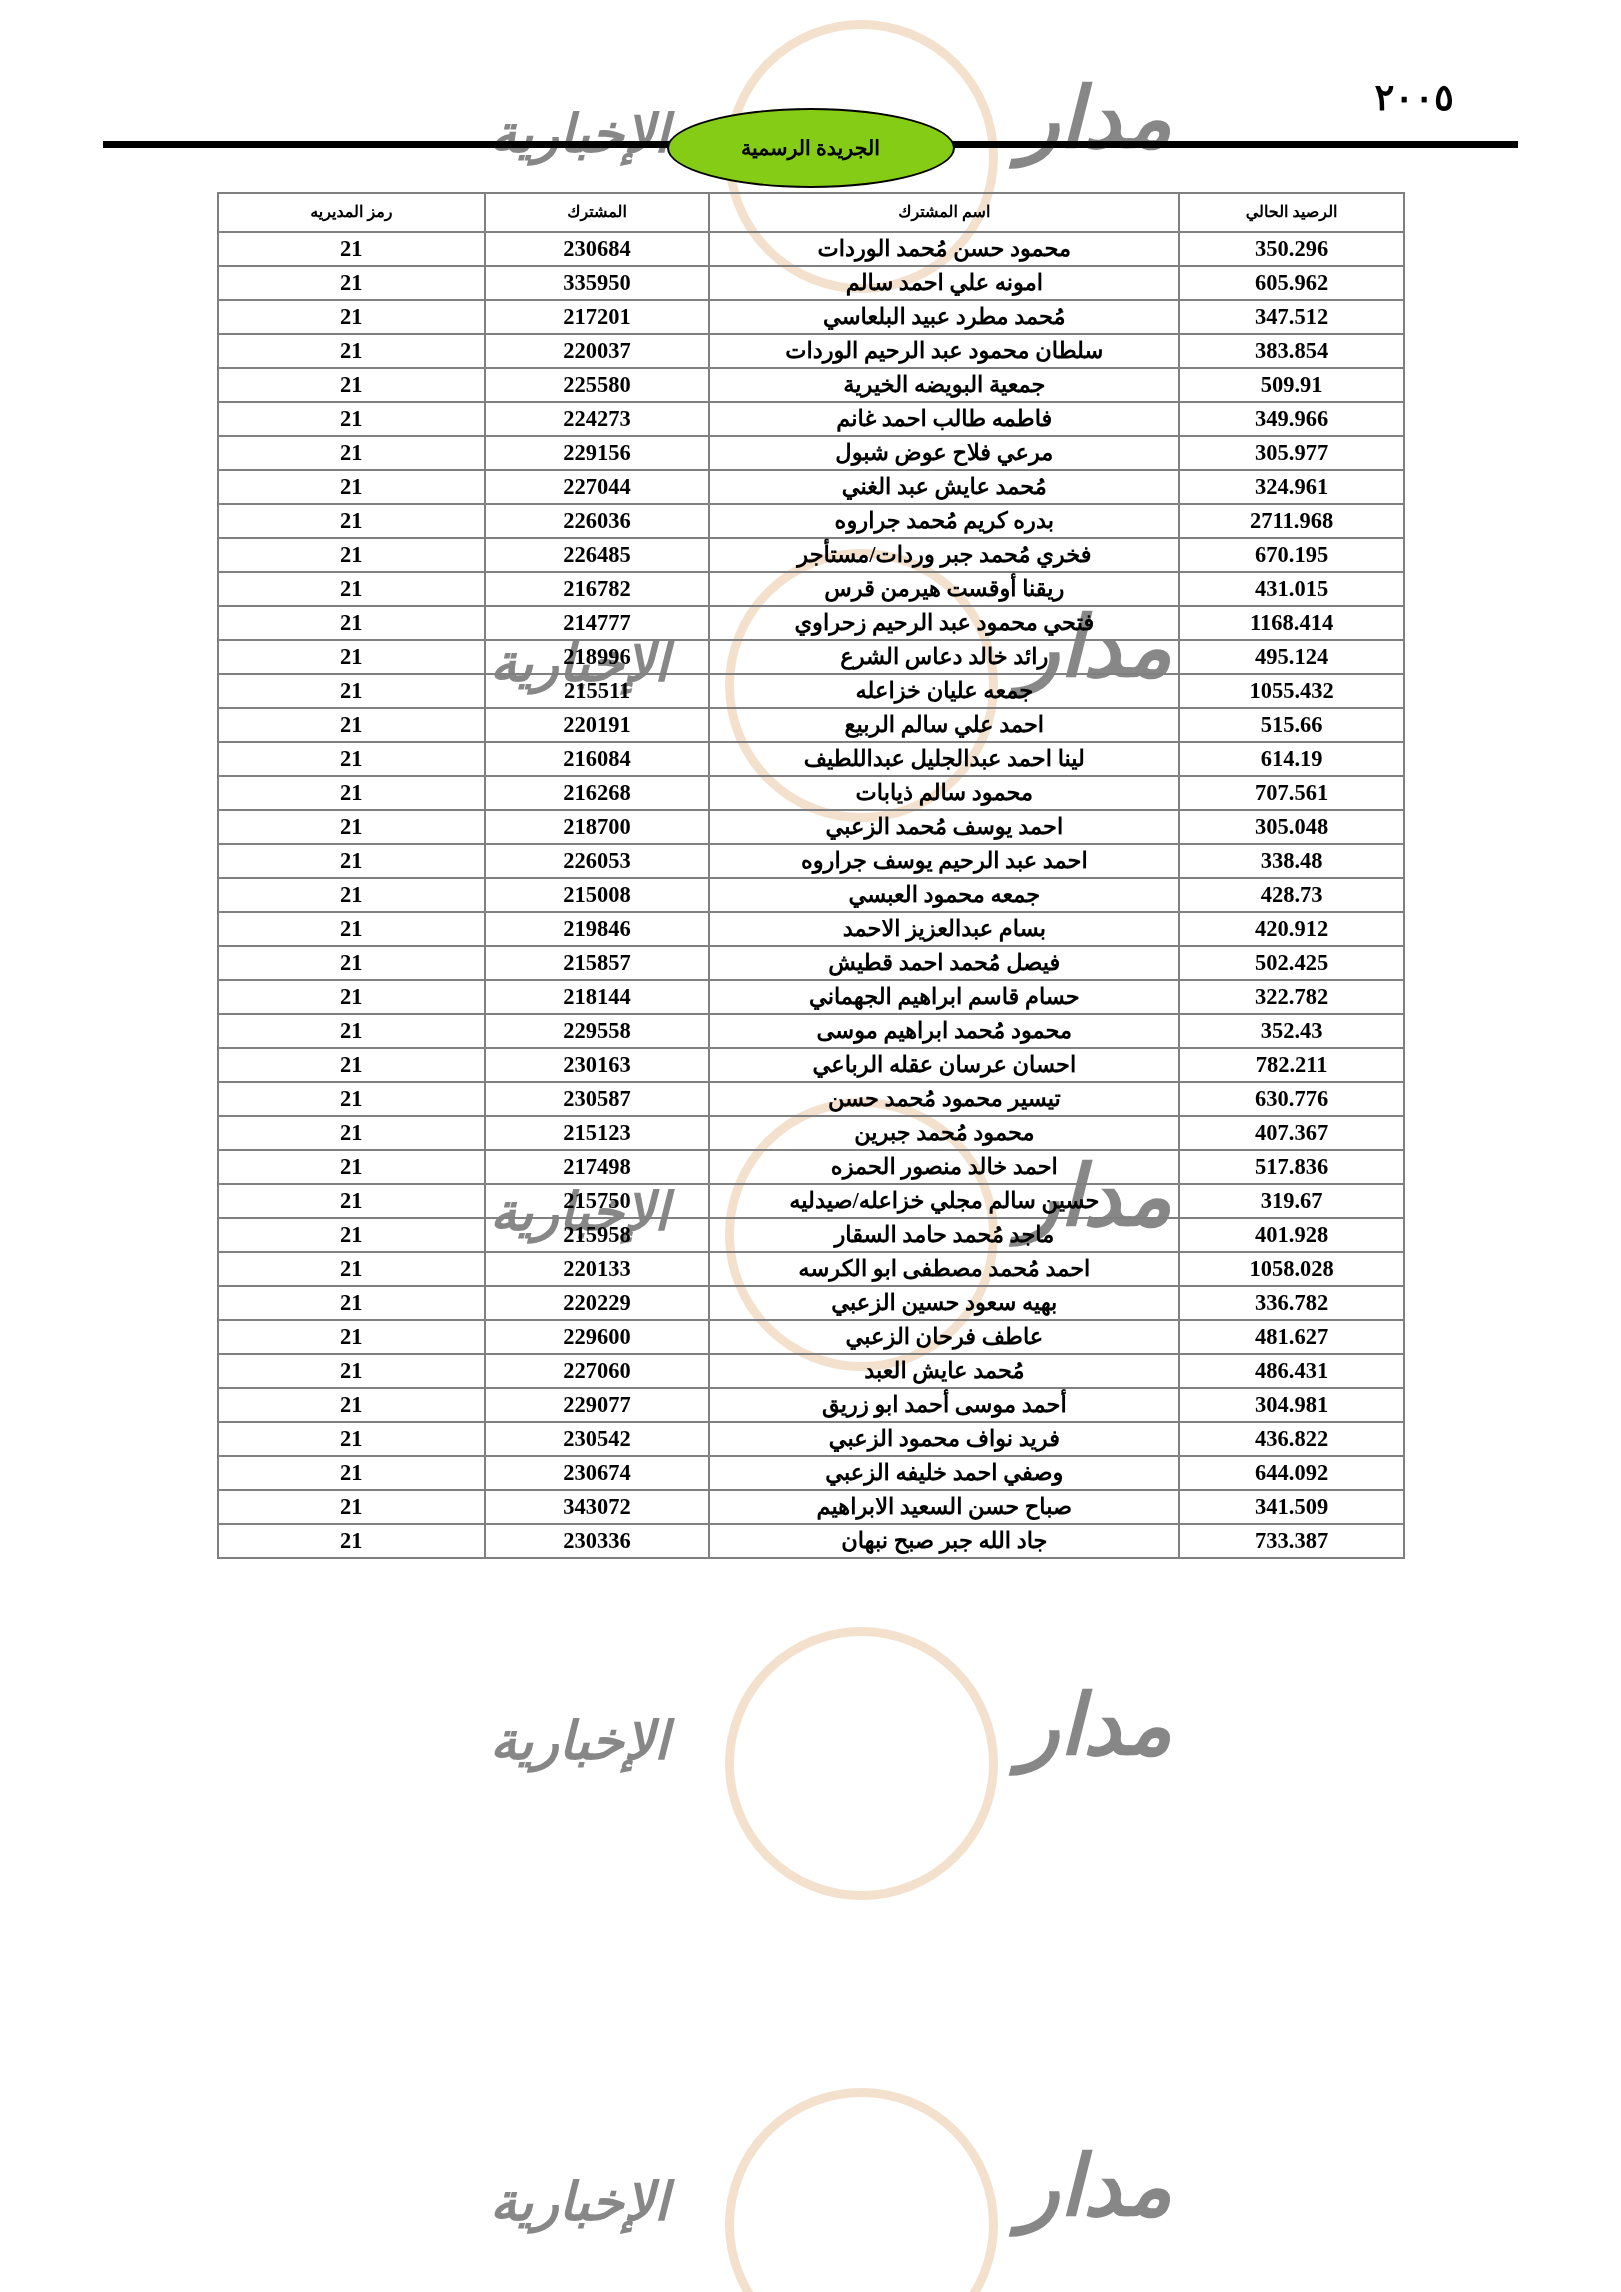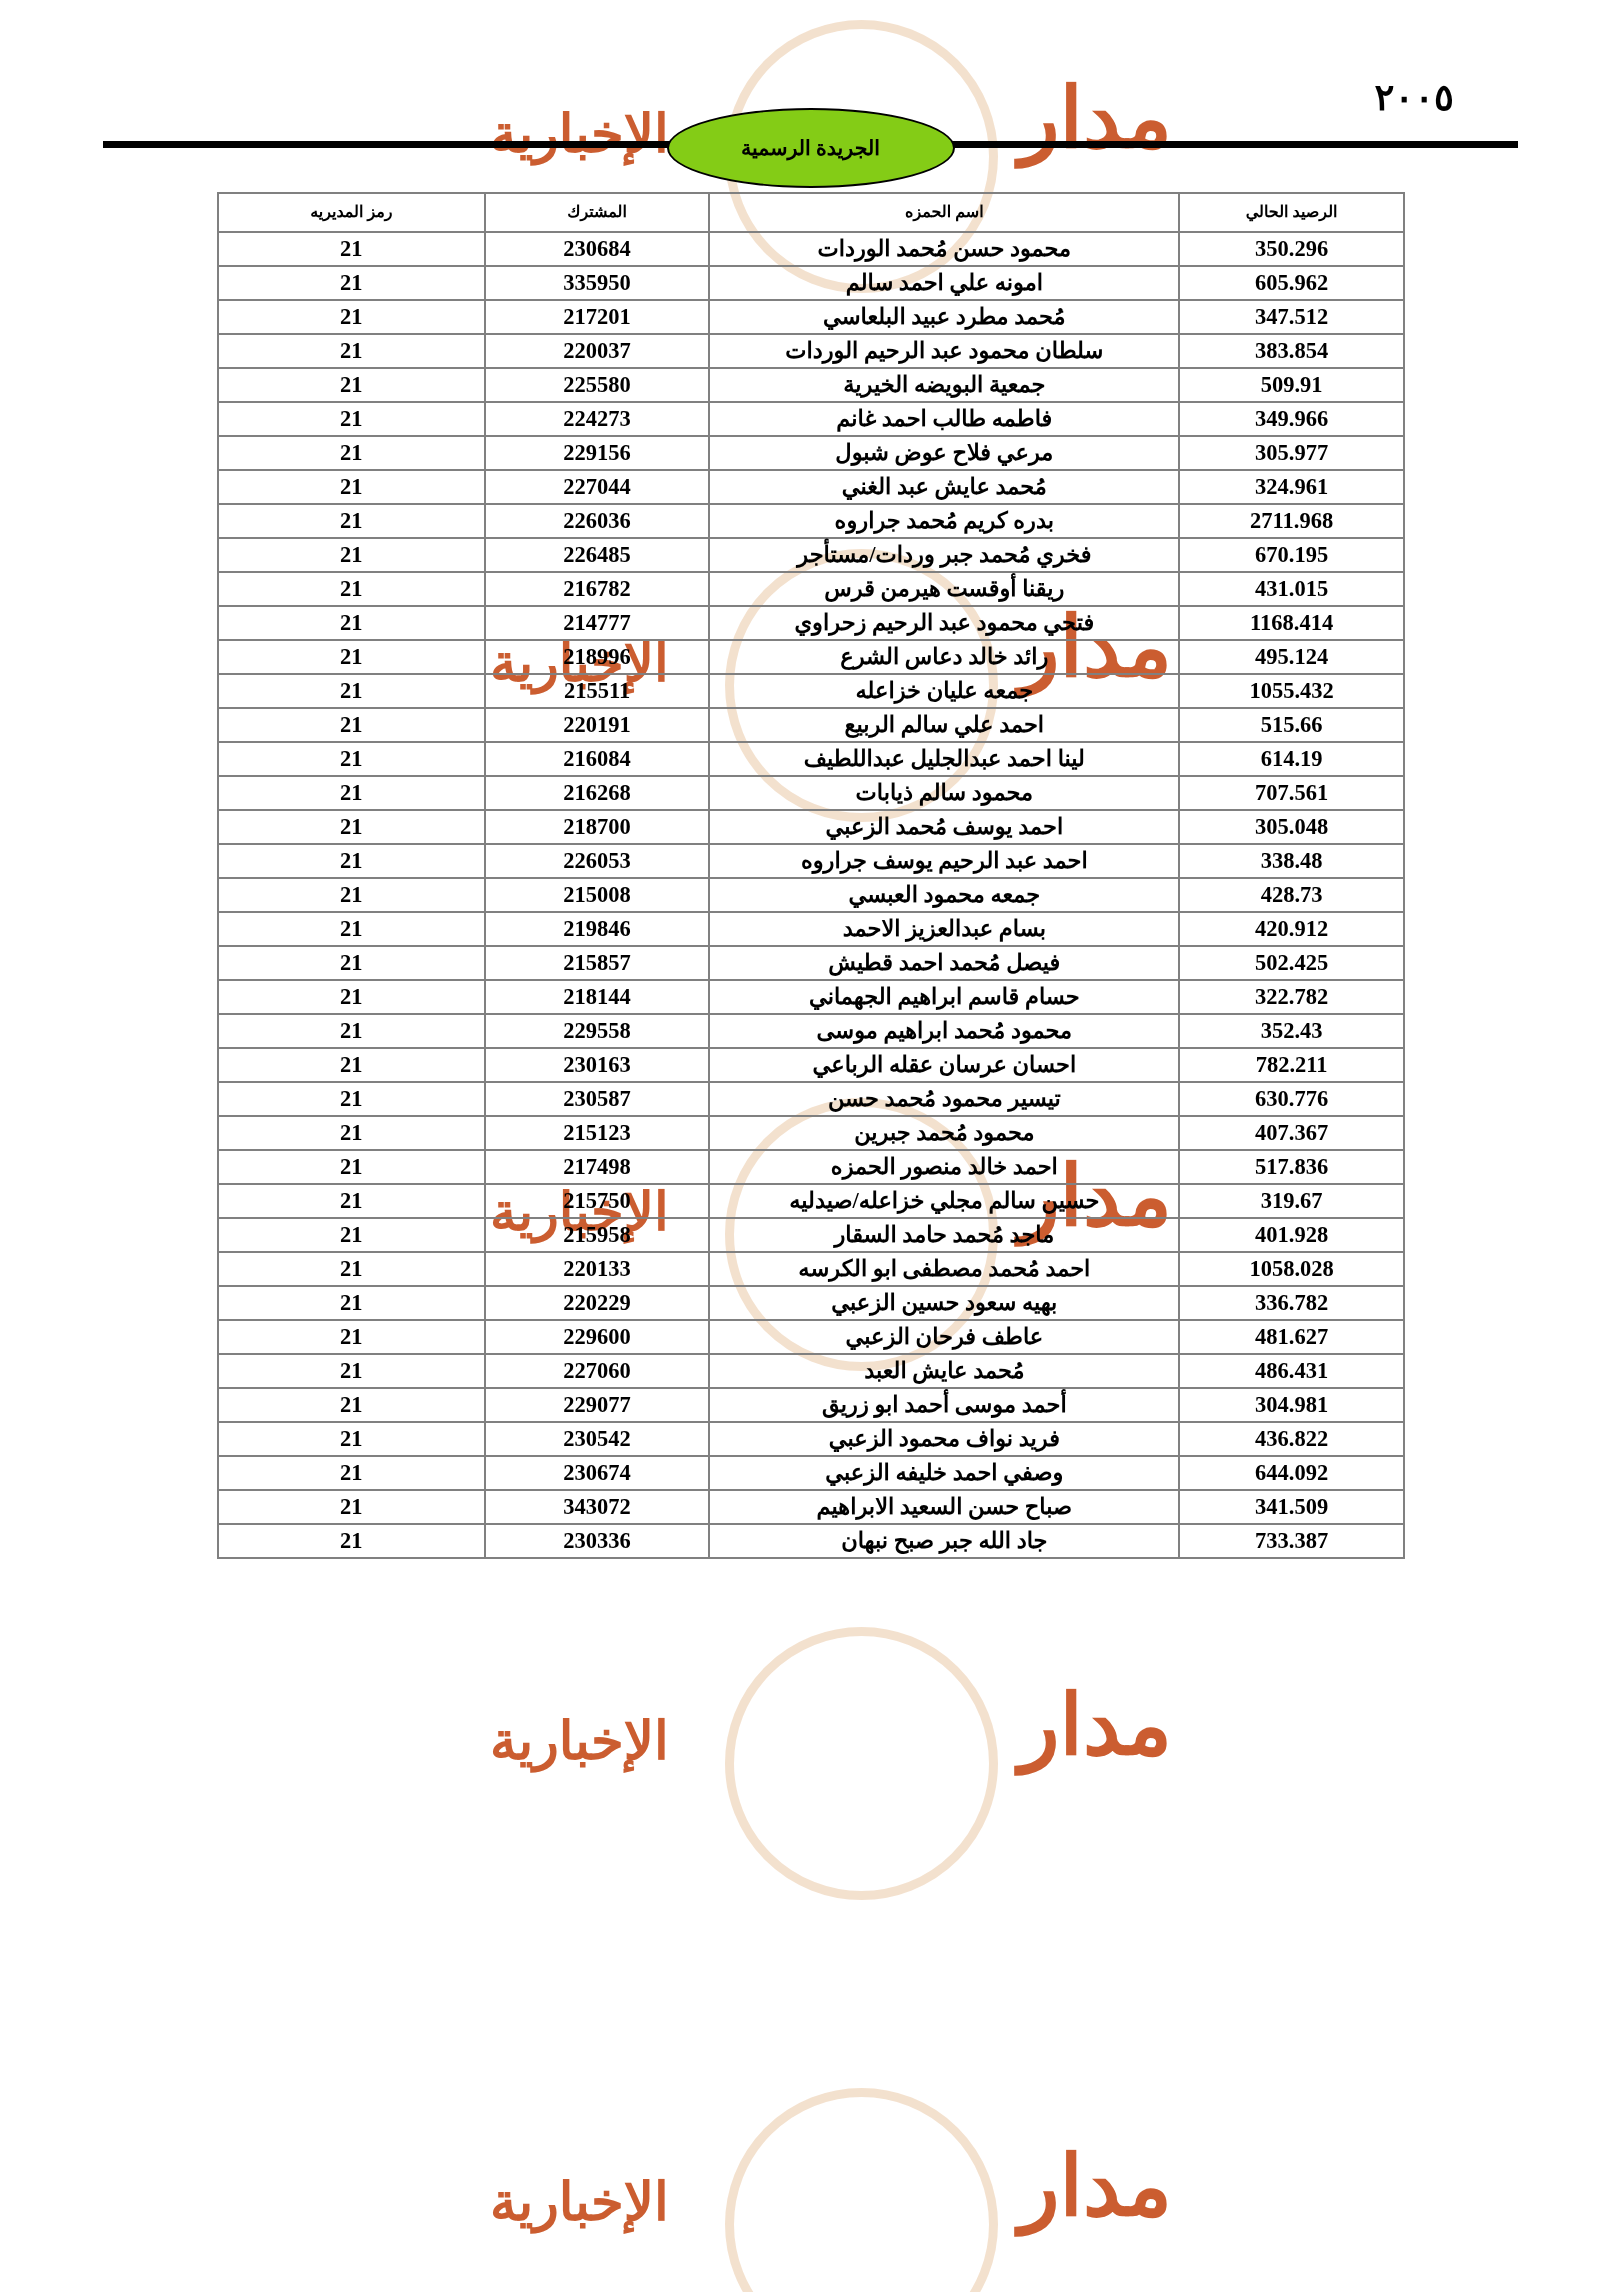--- a/index.html
+++ b/index.html
@@ -27,23 +27,24 @@
   .wm-clock {
     position: absolute;
     border: 9.8px solid #e9c9a6;
     border-radius: 50%;
     opacity: .55;
   }
   .wm-logo-text {
     position: absolute;
     font-family: "Liberation Sans", sans-serif;
     font-weight: bold;
-    color: #c2410c;
+    color: #737373;
     opacity: .85;
     white-space: nowrap;
+    font-style: italic;
   }
 
   
   .page-number {
     position: absolute;
     top: 76px;
     right: 167px;
     font-size: 37px;
     font-weight: bold;
     letter-spacing: 2px;
@@ -150,21 +151,21 @@
   <table class="ledger">
     <colgroup>
       <col class="c-balance">
       <col class="c-name">
       <col class="c-sub">
       <col class="c-dir">
     </colgroup>
     <thead>
       <tr>
         <th class="num">الرصيد الحالي</th>
-        <th>اسم الحمزه</th>
+        <th>اسم المشترك</th>
         <th class="num">المشترك</th>
         <th>رمز المديريه</th>
       </tr>
     </thead>
     <tbody id="table-body">
         <tr>
           <td class="num">350.296</td>
           <td>محمود حسن مُحمد الوردات</td>
           <td class="num">230684</td>
           <td class="num">21</td>

